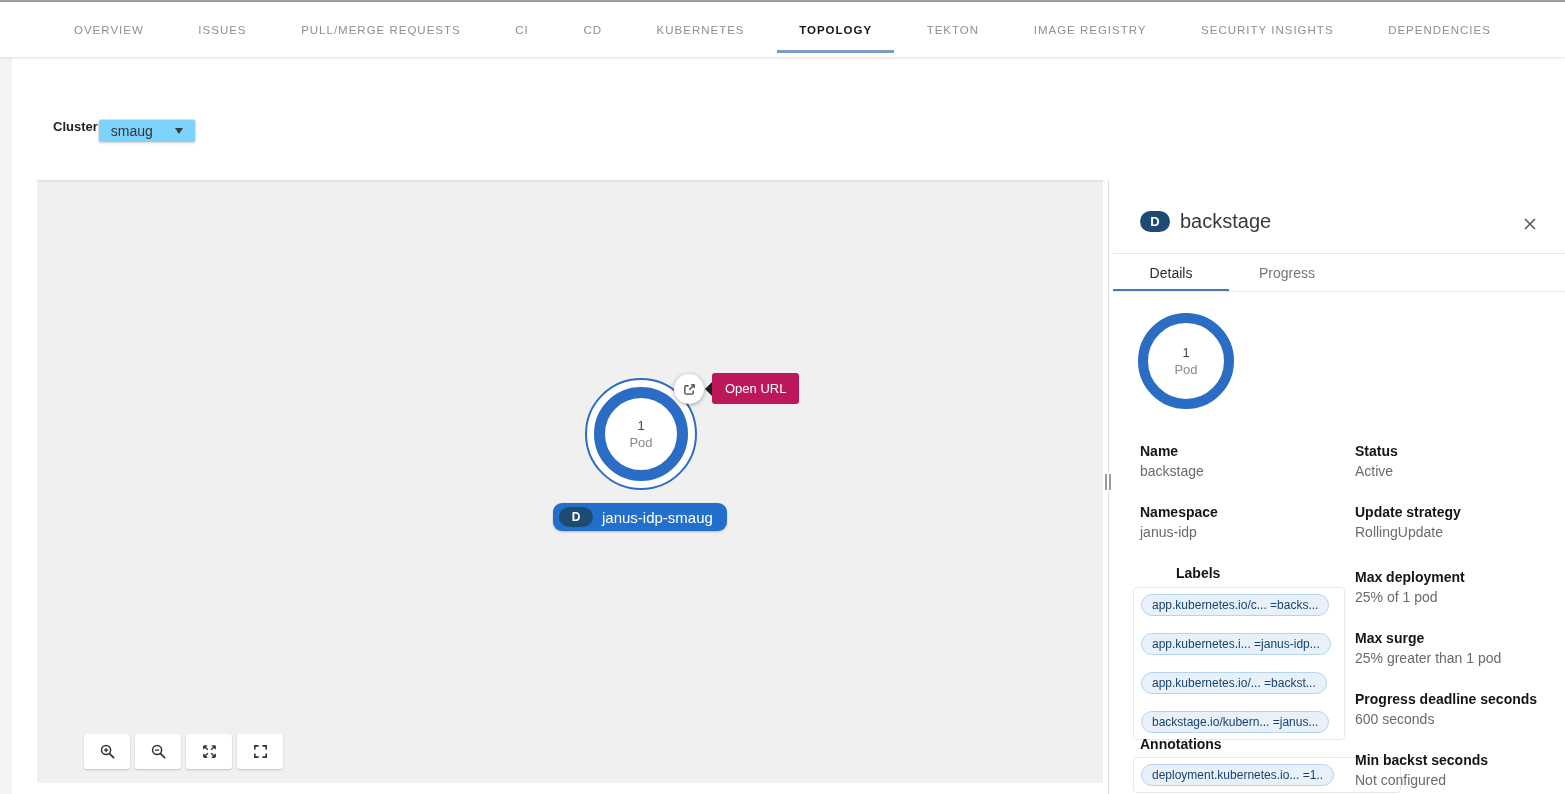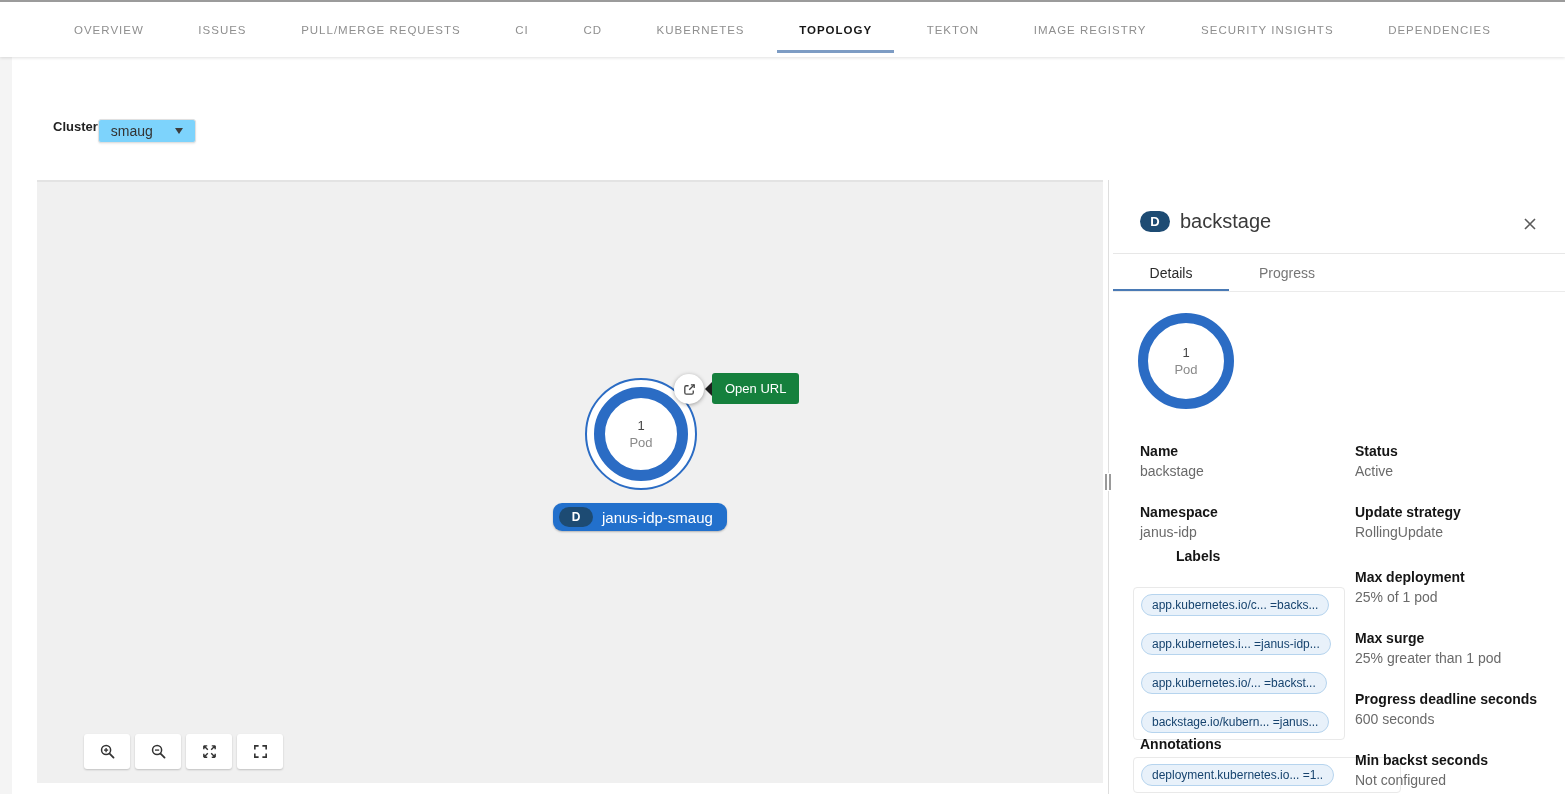--- a/index.html
+++ b/index.html
@@ -42,21 +42,21 @@
             border:11px solid #2b6cc4; border-radius:50%; background:#fff; }
   .node-text { position:absolute; inset:0; display:flex; flex-direction:column;
             align-items:center; justify-content:center; line-height:17px; }
   .node-count { font-size:13px; color:#454545; }
   .node-unit  { font-size:13px; color:#8a8a8a; }
 
   .decorator { position:absolute; left:637px; top:192px; width:30px; height:30px;
             border-radius:50%; background:#fff; box-shadow:0 1px 4px rgba(0,0,0,.35);
             display:flex; align-items:center; justify-content:center; cursor:pointer; }
 
-  .tooltip { position:absolute; left:675px; top:191px; height:31px; background:#15803d;
+  .tooltip { position:absolute; left:675px; top:191px; height:31px; background:#be185d;
             color:#fff; font-size:13px; padding:0 13px; border-radius:3px;
             display:flex; align-items:center; }
   .tooltip::before { content:""; position:absolute; left:-7px; top:50%;
             transform:translateY(-50%); border-top:7px solid transparent;
             border-bottom:7px solid transparent; border-right:7px solid #1e1e1e; }
 
   .node-pill { position:absolute; left:516px; top:321px; height:28px; background:#2270cc;
             border-radius:9px; display:flex; align-items:center; gap:9px;
             padding:0 14px 0 6px; cursor:pointer; box-shadow:0 1px 2px rgba(0,0,0,.25); }
   .pill-badge { width:34px; height:20px; border-radius:10px; background:#1d4b73; color:#fff;
@@ -235,21 +235,21 @@
     <span class="f-label" style="left:27px; top:263px;">Name</span>
     <span class="f-value" style="left:27px; top:283px;">backstage</span>
     <span class="f-label" style="left:242px; top:263px;">Status</span>
     <span class="f-value" style="left:242px; top:283px;">Active</span>
 
     <span class="f-label" style="left:27px; top:324px;">Namespace</span>
     <span class="f-value" style="left:27px; top:344px;">janus-idp</span>
     <span class="f-label" style="left:242px; top:324px;">Update strategy</span>
     <span class="f-value" style="left:242px; top:344px;">RollingUpdate</span>
 
-    <span class="f-label" style="left:27px; top:368px;padding-left:36px;">Labels</span>
+    <span class="f-label" style="left:27px; top:385px;padding-left:36px;">Labels</span>
     <div class="chip-box" style="top:407px;">
       <span class="chip">app.kubernetes.io/c... =backs...</span>
       <span class="chip">app.kubernetes.i... =janus-idp...</span>
       <span class="chip">app.kubernetes.io/... =backst...</span>
       <span class="chip">backstage.io/kubern... =janus...</span>
     </div>
 
     <span class="f-label" style="left:242px; top:389px;">Max deployment</span>
     <span class="f-value" style="left:242px; top:409px;">25% of 1 pod</span>
 

